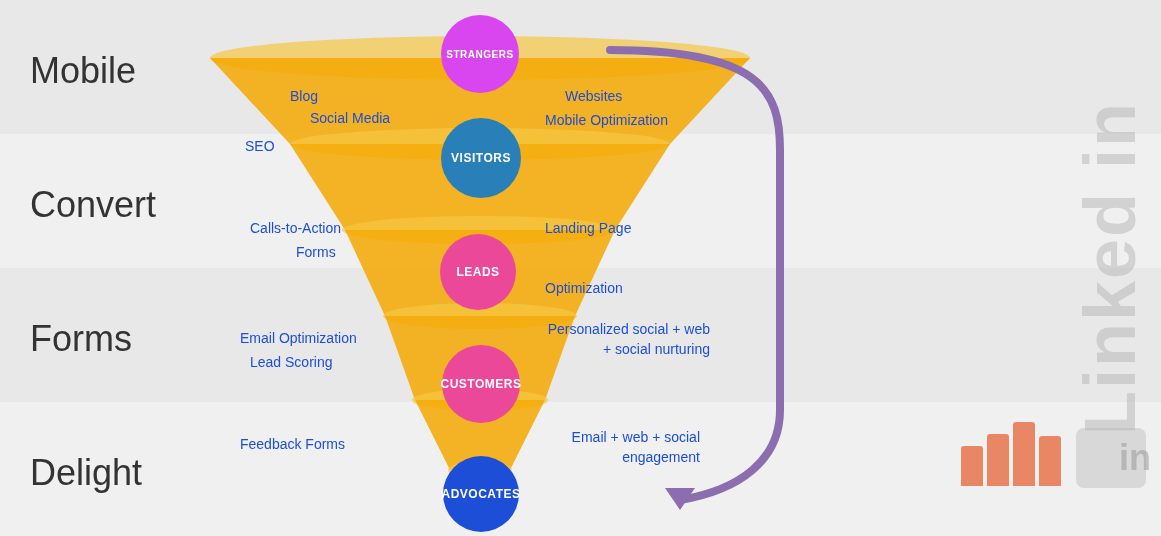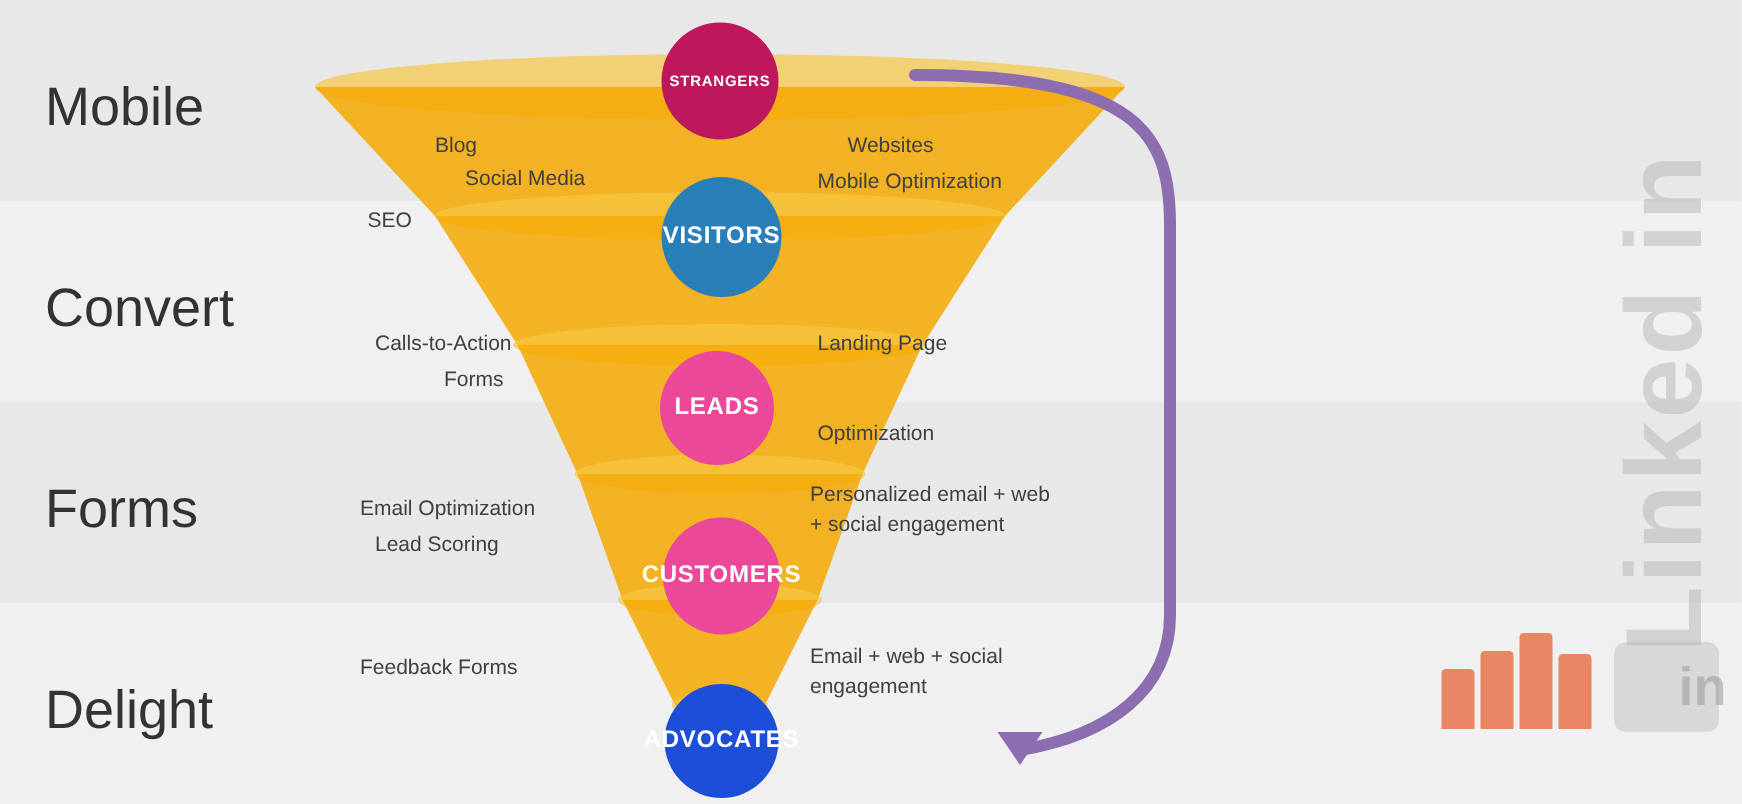--- a/index.html
+++ b/index.html
@@ -103,37 +103,38 @@
     }
 
     
     .circle-label {
       position: absolute;
       border-radius: 50%;
       display: flex;
       align-items: center;
       justify-content: center;
       text-align: center;
-      font-size: 16px;
+      font-size: 12px;
       font-weight: bold;
       color: white;
       letter-spacing: 0.5px;
     }
-    .circle-strangers { background: #be185d; width: 78px; height: 78px; top: 15px; left: 441px; font-size: 10px; }
+    .circle-strangers { background: #d946ef; width: 78px; height: 78px; top: 15px; left: 441px; font-size: 10px; }
     .circle-visitors  { background: #2980b9; width: 80px; height: 80px; top: 118px; left: 441px; }
     .circle-leads     { background: #ec4899; width: 76px; height: 76px; top: 234px; left: 440px; }
     .circle-customers { background: #ec4899; width: 78px; height: 78px; top: 345px; left: 442px; }
     .circle-advocates { background: #1d4ed8; width: 76px; height: 76px; top: 456px; left: 443px; }
 
     
     .funnel-text {
       position: absolute;
       font-size: 14px;
-      color: #404040;
+      color: #1d4ed8;
       font-weight: 400;
+      text-align: right;
     }
 
     
     .arrow-svg {
       position: absolute;
       left: 580px;
       top: 30px;
       width: 230px;
       height: 490px;
       z-index: 5;
@@ -189,21 +190,21 @@
 <div class="funnel-text" style="left:565px; top:88px;">Websites</div>
 <div class="funnel-text" style="left:545px; top:112px;">Mobile Optimization</div>
 
 <div class="funnel-text" style="left:250px; top:220px;">Calls-to-Action</div>
 <div class="funnel-text" style="left:275px; top:244px;margin-left:21px;">Forms</div>
 <div class="funnel-text" style="left:545px; top:220px;">Landing Page</div>
 <div class="funnel-text" style="left:545px; top:260px;margin-top:20px;">Optimization</div>
 
 <div class="funnel-text" style="left:240px; top:330px;">Email Optimization</div>
 <div class="funnel-text" style="left:250px; top:354px;">Lead Scoring</div>
-<div class="funnel-text" style="left:540px; top:320px; max-width:170px; line-height:1.4;">Personalized email + web + social engagement</div>
+<div class="funnel-text" style="left:540px; top:320px; max-width:170px; line-height:1.4;">Personalized social + web + social nurturing</div>
 
 <div class="funnel-text" style="left:240px; top:436px;">Feedback Forms</div>
 <div class="funnel-text" style="left:540px; top:428px; max-width:160px; line-height:1.4;">Email + web + social engagement</div>
 
 <div class="linkedin-watermark">
   <div class="linkedin-text">Linked in</div>
 </div>
 
 <div class="linkedin-icon">
   <div class="linkedin-icon-inner">in</div>

